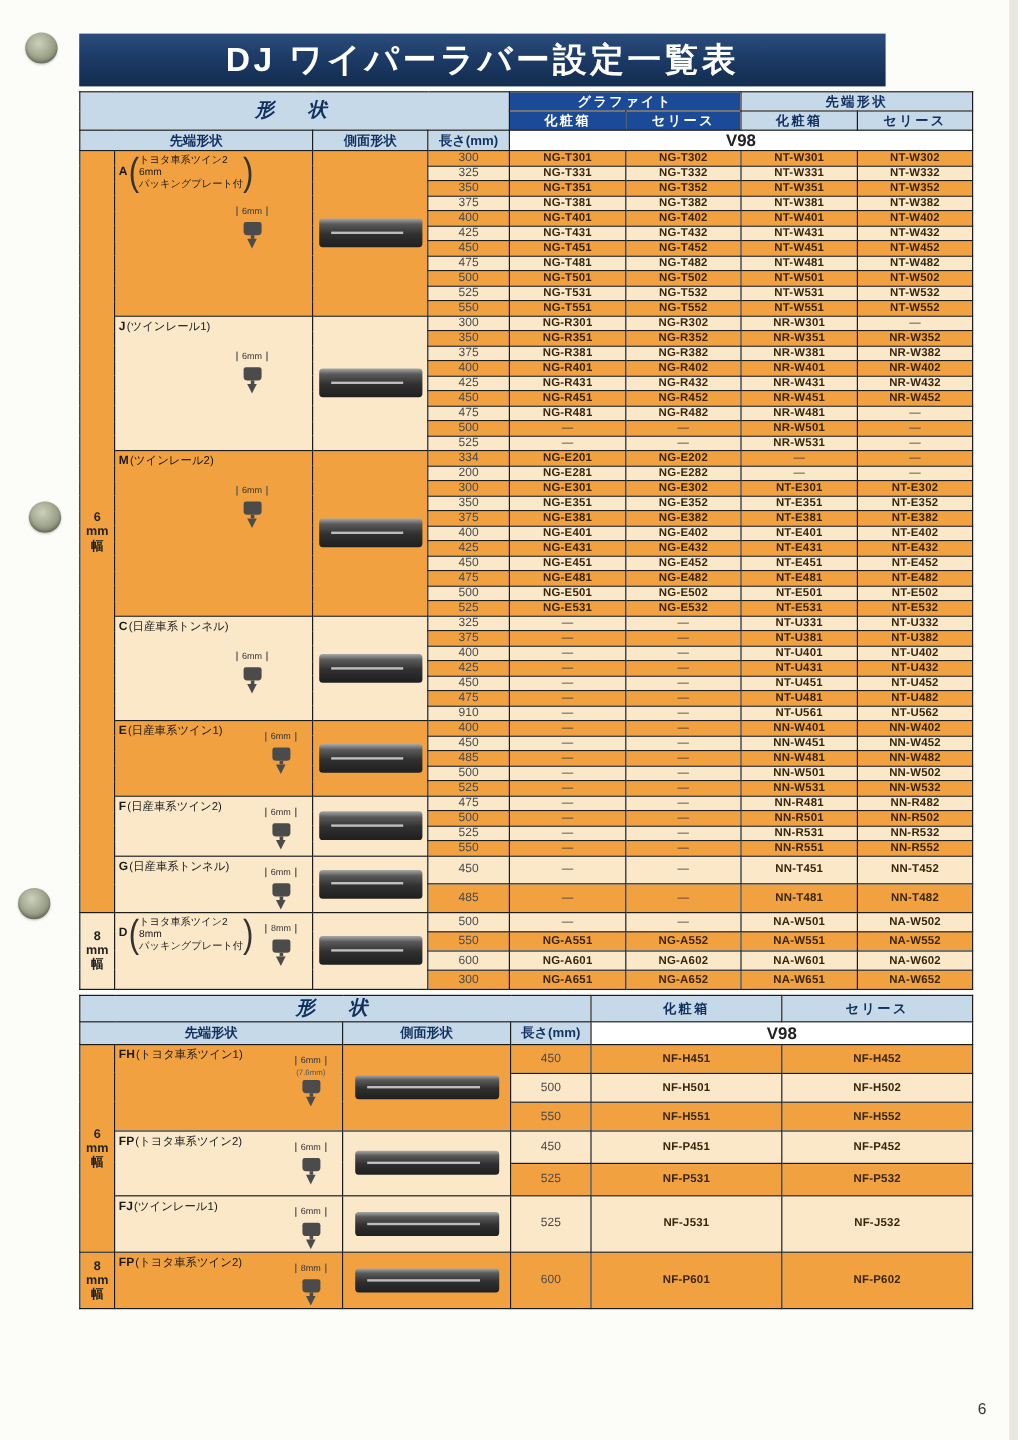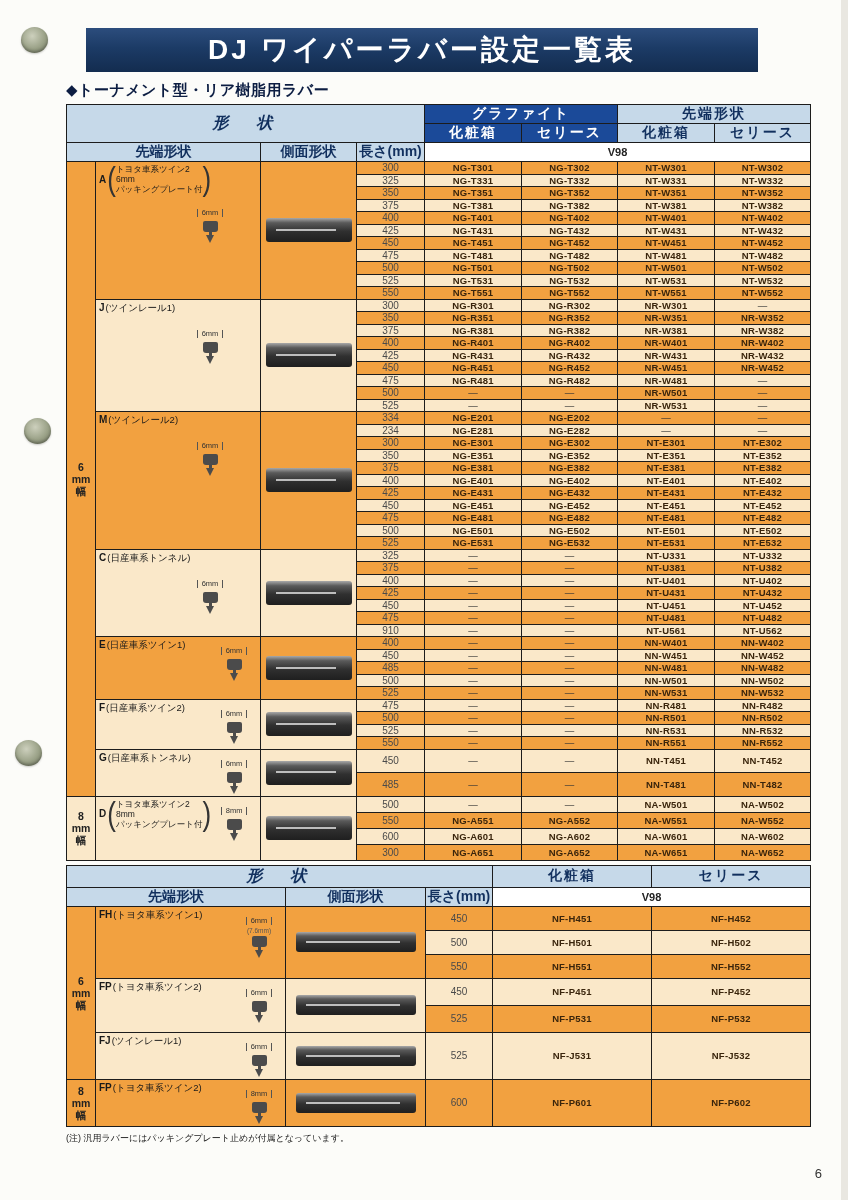--- a/index.html
+++ b/index.html
@@ -4,30 +4,30 @@
 <style>
   html,body{margin:0;padding:0;background:#d9d9d6;}
   .page{position:relative;width:848px;height:1200px;background:#fcfcf9;overflow:hidden;
         font-family:"Liberation Sans","DejaVu Sans",sans-serif;color:#222;}
   .edge-r{position:absolute;right:0;top:0;width:7px;height:100%;background:#e9e7e1;}
   .hole{position:absolute;width:27px;height:26px;border-radius:50%;
         background:radial-gradient(circle at 42% 35%,#cdd0bd,#9aa187 55%,#747b64 100%);
         box-shadow:inset 0 -2px 3px rgba(0,0,0,.28),0 1px 2px rgba(0,0,0,.2);}
   .hole1{left:21px;top:27px}.hole2{left:24px;top:418px}.hole3{left:15px;top:740px}
   .content{position:absolute;left:66px;top:28px;width:744px;}
-  .banner{margin-left:20px;width:672px;height:44px;line-height:44px;text-align:center;
+  .banner{width:672px;height:44px;line-height:44px;text-align:center;
           background:linear-gradient(180deg,#2c4d7d 0%,#1c3b66 45%,#132c4f 100%);
           color:#fff;font-size:28px;font-weight:bold;letter-spacing:3px;}
   .sec-title{margin-top:9px;font-size:15px;font-weight:800;color:#0c1d42;letter-spacing:.5px;}
   table{border-collapse:collapse;table-layout:fixed;width:744px;margin-top:4px;}
   th,td{border:1px solid #1c1c1c;padding:0;overflow:hidden;white-space:nowrap;}
-  th{font-size:14px;font-weight:bold;color:#12305e;}
+  th{font-size:11px;font-weight:bold;color:#12305e;}
   .hblue{background:#c6d9e9;}
   .hnavy{background:#1b4a99;color:#fff;}
-  .hwhite{background:#fff;color:#222;font-weight:bold;font-size:11px;margin-top:28px;}
+  .hwhite{background:#fff;color:#222;font-weight:bold;font-size:14px;margin-top:28px;}
   .shape-th{letter-spacing:6px;font-size:16px;font-style:italic;}
   .sub-th{letter-spacing:2px;}
   tr.hr1{height:14px}tr.hr2{height:14px}tr.hr3{height:15px}
   tr.h2r1{height:18px}tr.h2r2{height:19px}
   tr.std{height:12.5px}tr.tall{height:21px}tr.mid{height:16px}
   tr.t2a{height:24px}tr.t2b{height:27px}tr.t2c{height:34px}tr.t2d{height:36px}
   tr.orange td{background:#f2a140;}
   tr.cream td{background:#fae8c9;}
   td.wcell{background:#fff;vertical-align:top;}
   td.band{background:#fff;vertical-align:middle;text-align:center;}
@@ -67,21 +67,20 @@
   <div class="edge-r"></div>
   <div class="hole hole1"></div>
   <div class="hole hole2"></div>
   <div class="hole hole3"></div>
 
   <div class="content">
     <div class="banner">
       <span>DJ ワイパーラバー設定一覧表</span>
     </div>
 
-    <div class="sec-title">◆トーナメント型・リア樹脂用ラバー</div>
 
     <table class="t1">
       <colgroup>
         <col style="width:29px">
           <col style="width:165px">
           <col style="width:96px">
           <col style="width:68px">
         <col style="width:97px">
           <col style="width:96px">
           <col style="width:97px">
@@ -306,21 +305,21 @@
             <td class="sidecell" rowspan="11">
               <div class="blade"></div>
             </td>
             <td class="len">334</td>
             <td class="part">NG-E201</td>
             <td class="part">NG-E202</td>
             <td class="part dash">—</td>
             <td class="part dash">—</td>
           </tr>
           <tr class="std cream">
-            <td class="len">234</td>
+            <td class="len">200</td>
             <td class="part">NG-E281</td>
             <td class="part">NG-E282</td>
             <td class="part dash">—</td>
             <td class="part dash">—</td>
           </tr>
           <tr class="std orange">
             <td class="len">300</td>
             <td class="part">NG-E301</td>
             <td class="part">NG-E302</td>
             <td class="part">NT-E301</td>
@@ -747,17 +746,16 @@
             <td class="sidecell" rowspan="1">
               <div class="blade b2"></div>
             </td>
             <td class="len">600</td>
             <td class="part">NF-P601</td>
             <td class="part">NF-P602</td>
           </tr>
         </tbody>
     </table>
 
-    <div class="note">(注) 汎用ラバーにはパッキングプレート止めが付属となっています。</div>
   </div>
 
   <div class="pagenum">6</div>
 </div>
 
 </body></html>

